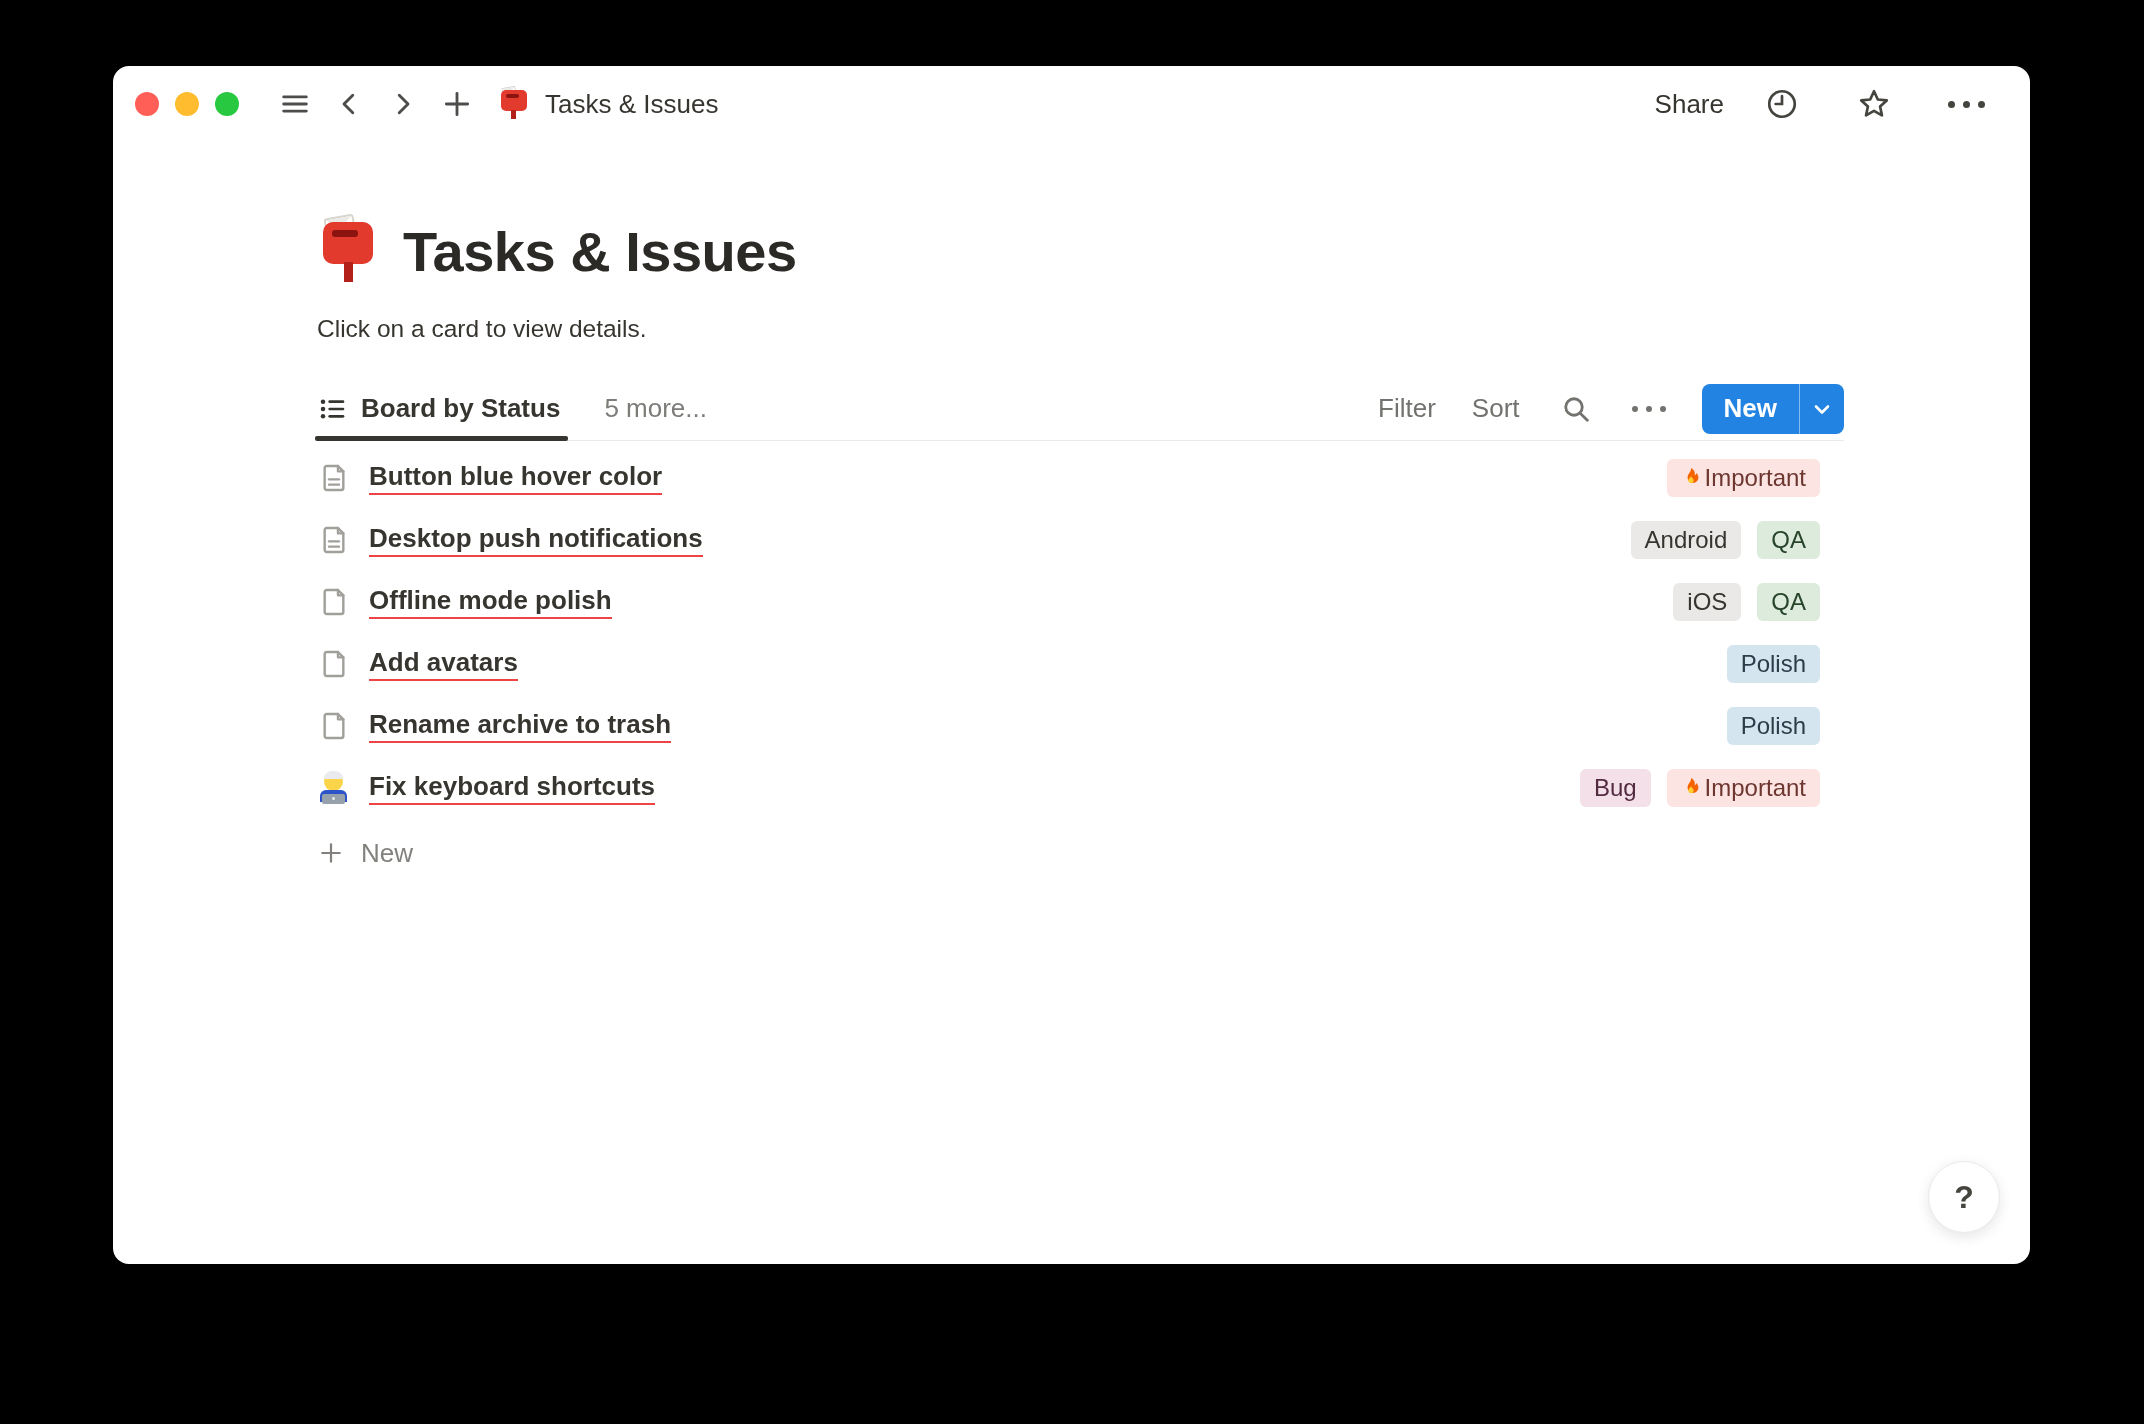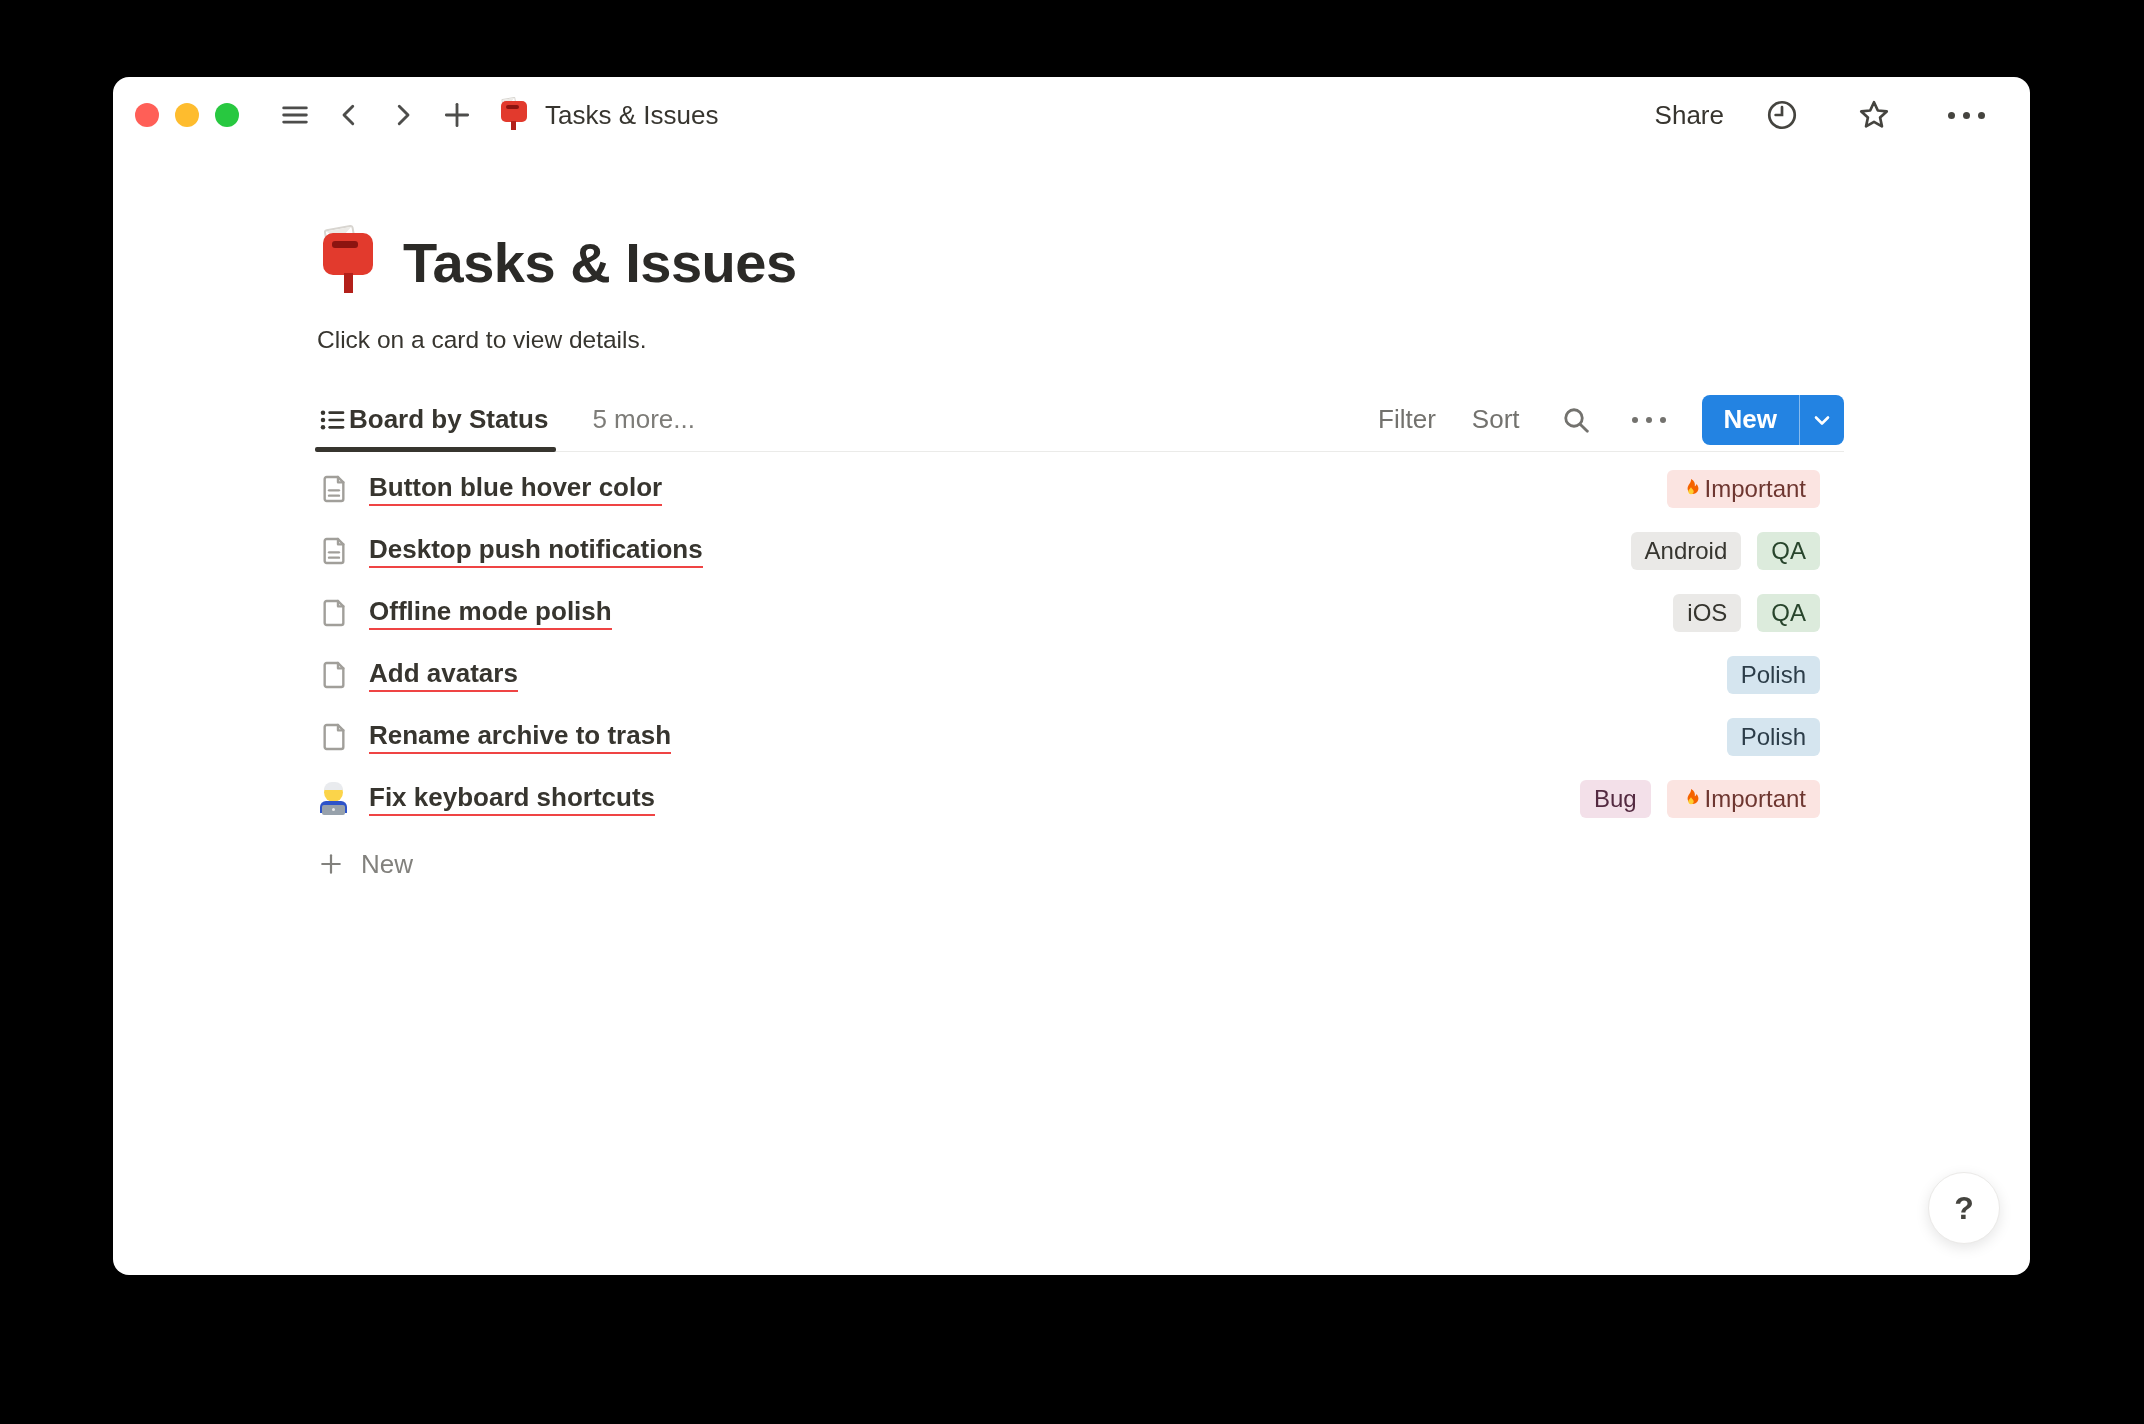--- a/index.html
+++ b/index.html
@@ -1,20 +1,20 @@
 <!DOCTYPE html>
 <html><head>
 <meta charset="utf-8">
 <style>
   * { margin:0; padding:0; box-sizing:border-box; }
   html,body { width:2144px; height:1424px; background:#000; font-family:"Liberation Sans", sans-serif; }
   .stage { position:relative; width:2144px; height:1424px; overflow:hidden; }
 
   .window {
-    position:absolute; left:113px; top:77px; width:1917px; height:1198px;
+    position:absolute; left:113px; top:66px; width:1917px; height:1198px;
     background:#fff; border-radius:16px; box-shadow:0 18px 60px rgba(0,0,0,.55);
   }
 
   
   .titlebar { height:76px; display:flex; align-items:center; padding:0 44px 0 22px; }
   .lights { display:flex; gap:16px; margin-right:36px; }
   .light { width:24px; height:24px; border-radius:50%; }
   .tb-icon { display:flex; align-items:center; justify-content:center; height:44px; min-width:40px;
              color:#4d4d4b; cursor:pointer; }
   .tb-icon + .tb-icon { margin-left:14px; }
@@ -28,21 +28,21 @@
 
   .page-head { display:flex; align-items:center; gap:24px; margin-top:76px; }
   .page-title { font-size:56px; font-weight:800; color:#2b2a27; letter-spacing:-0.5px; }
 
   .descr { margin-top:24px; font-size:24.5px; line-height:41px; color:#37352f; }
 
   
   .toolbar { margin-top:28px; height:64px; display:flex; align-items:center;
              border-bottom:1px solid #ebebe9; position:relative; }
   .tabs { display:flex; align-items:center; gap:44px; height:100%; }
-  .tab { display:flex; align-items:center; height:100%; font-size:26px; cursor:pointer; position:relative; }
+  .tab { display:flex; align-items:center; gap:12px; height:100%; font-size:26px; cursor:pointer; position:relative; }
   .tab.active { color:#37352f; font-weight:700; }
   .tab.active::after { content:""; position:absolute; left:-2px; right:-8px; bottom:-1px; height:5px;
                        background:#37352f; border-radius:2px; }
   .tab.inactive { color:#7d7c78; font-weight:400; }
   .controls { margin-left:auto; display:flex; align-items:center; gap:36px; }
   .ctl-text { font-size:26px; color:#73726e; cursor:pointer; }
   .dots { display:flex; gap:8px; cursor:pointer; }
   .dots i { width:6px; height:6px; border-radius:50%; background:#73726e; }
   .new-btn { display:flex; align-items:stretch; height:50px; border-radius:8px; overflow:hidden; cursor:pointer; }
   .new-main { display:flex; align-items:center; padding:0 22px; color:#fff; font-size:26px; font-weight:700; }

